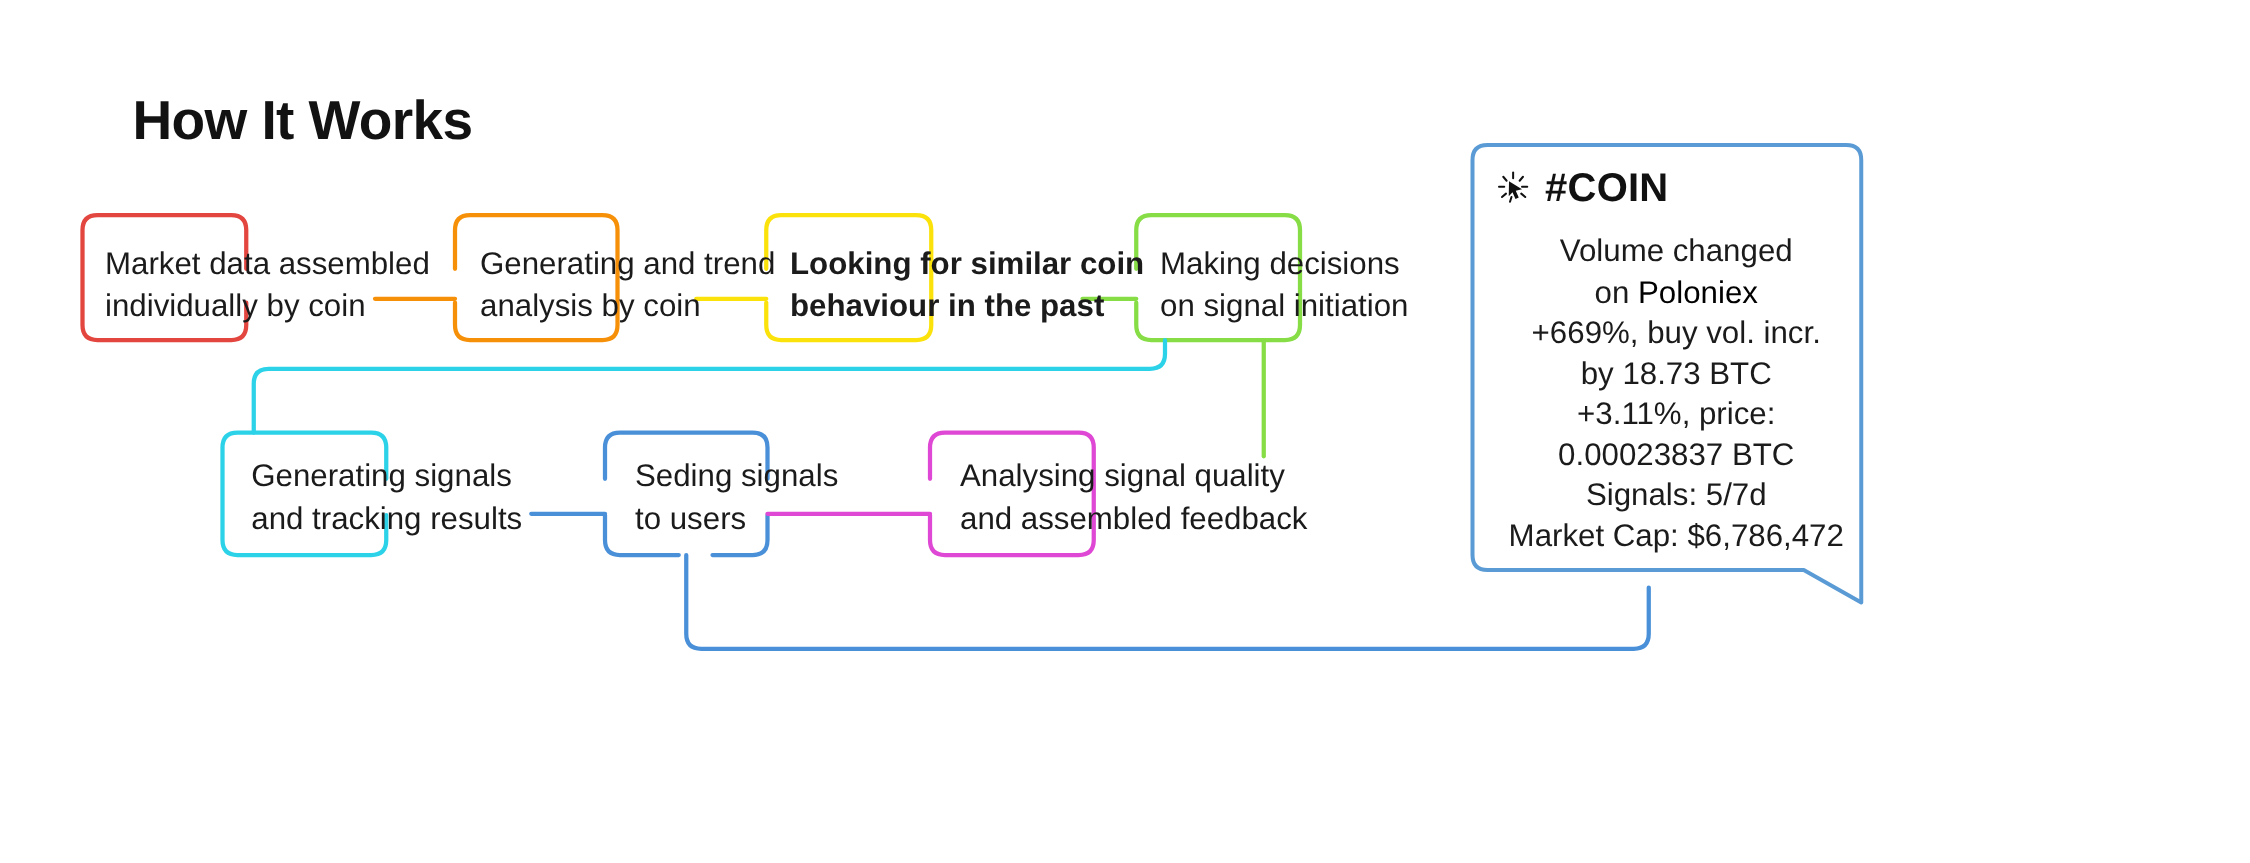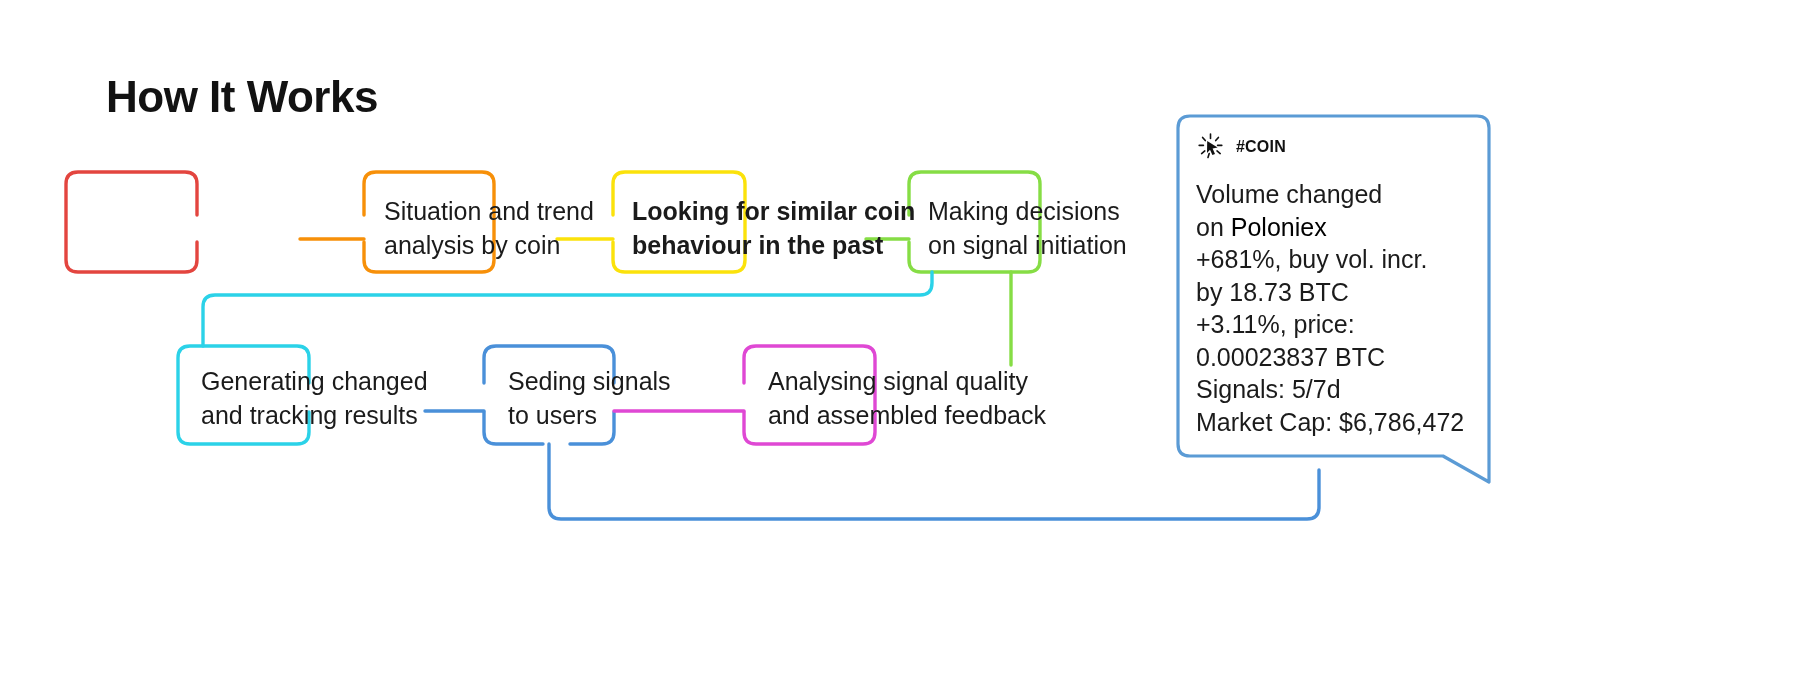--- a/index.html
+++ b/index.html
@@ -57,30 +57,31 @@
     top: 132px;
     width: 290px;
   }
   #tooltip-head {
     display: flex;
     align-items: center;
     gap: 10px;
     margin-bottom: 16px;
   }
   #tooltip-head .coin-name {
-    font-size: 16px;
+    font-size: 32px;
     font-weight: bold;
     color: #111111;
     letter-spacing: 0.2px;
   }
   .tip-line {
     font-size: 25px;
     line-height: 32.5px;
     color: #1b1b1b;
     white-space: nowrap;
+    text-align: center;
   }
   .exchange-link {
     color: #000000;
   }
 </style>
 </head>
 <body>
 
 <div id="stage">
 
@@ -131,38 +132,42 @@
 
     <path d="M614 411 L744 411" fill="none" stroke="#df48d4" stroke-width="3.4" stroke-linecap="round"></path>
 
     <path d="M549 444 L549 507 Q549 519 561 519 L1307 519 Q1319 519 1319 507 L1319 470" fill="none" stroke="#4a90d9" stroke-width="3.4" stroke-linecap="round"></path>
 
     <g>
       <path d="M1190 116 Q1178 116 1178 128 L1178 444 Q1178 456 1190 456 L1443 456 L1489 482 L1489 128 Q1489 116 1477 116 Z" fill="#ffffff" stroke="#5b9bd5" stroke-width="3.2" stroke-linejoin="round"></path>
     </g>
   </svg>
 
+  <div class="node-label" style="left:84px; top:194px;">
+    <span>Market data  assembled</span>
+    <span class="l2">individually by coin</span>
+  </div>
 
   <div class="node-label" style="left:384px; top:194px;">
-    <span>Situation and trend</span>
+    <span>Generating and trend</span>
     <span class="l2">analysis by coin</span>
   </div>
 
   <div class="node-label" style="left:632px; top:194px;font-weight:bold;">
     <span>Looking for similar coin</span>
     <span class="l2">behaviour in the past</span>
   </div>
 
   <div class="node-label" style="left:928px; top:194px;">
     <span>Making decisions</span>
     <span class="l2">on signal initiation</span>
   </div>
 
   <div class="node-label" style="left:201px; top:364px;">
-    <span>Generating changed</span>
+    <span>Generating signals</span>
     <span class="l2">and tracking results</span>
   </div>
 
   <div class="node-label" style="left:508px; top:364px;">
     <span>Seding signals</span>
     <span class="l2">to users</span>
   </div>
 
   <div class="node-label" style="left:768px; top:364px;">
     <span>Analysing signal quality</span>
@@ -182,21 +187,21 @@
           <line x1="24.2" y1="21.6" x2="21.0" y2="18.9"></line>
           <line x1="12.0" y1="25.4" x2="13.2" y2="21.6"></line>
         </g>
         <path d="M11.2 9.0 L21.6 15.4 L16.6 16.6 L19.0 22.0 L16.4 23.1 L14.0 17.8 L11.0 21.0 Z" fill="#111111"></path>
       </svg>
       <span class="coin-name">#COIN</span>
     </div>
 
     <div class="tip-line">Volume changed</div>
     <div class="tip-line"><span>on </span><span class="exchange-link">Poloniex</span></div>
-    <div class="tip-line">+681%, buy vol. incr.</div>
+    <div class="tip-line">+669%, buy vol. incr.</div>
     <div class="tip-line">by 18.73 BTC</div>
     <div class="tip-line">+3.11%, price:</div>
     <div class="tip-line">0.00023837 BTC</div>
     <div class="tip-line">Signals: 5/7d</div>
     <div class="tip-line">Market Cap: $6,786,472</div>
   </div>
 
 </div>
 
 </body></html>

